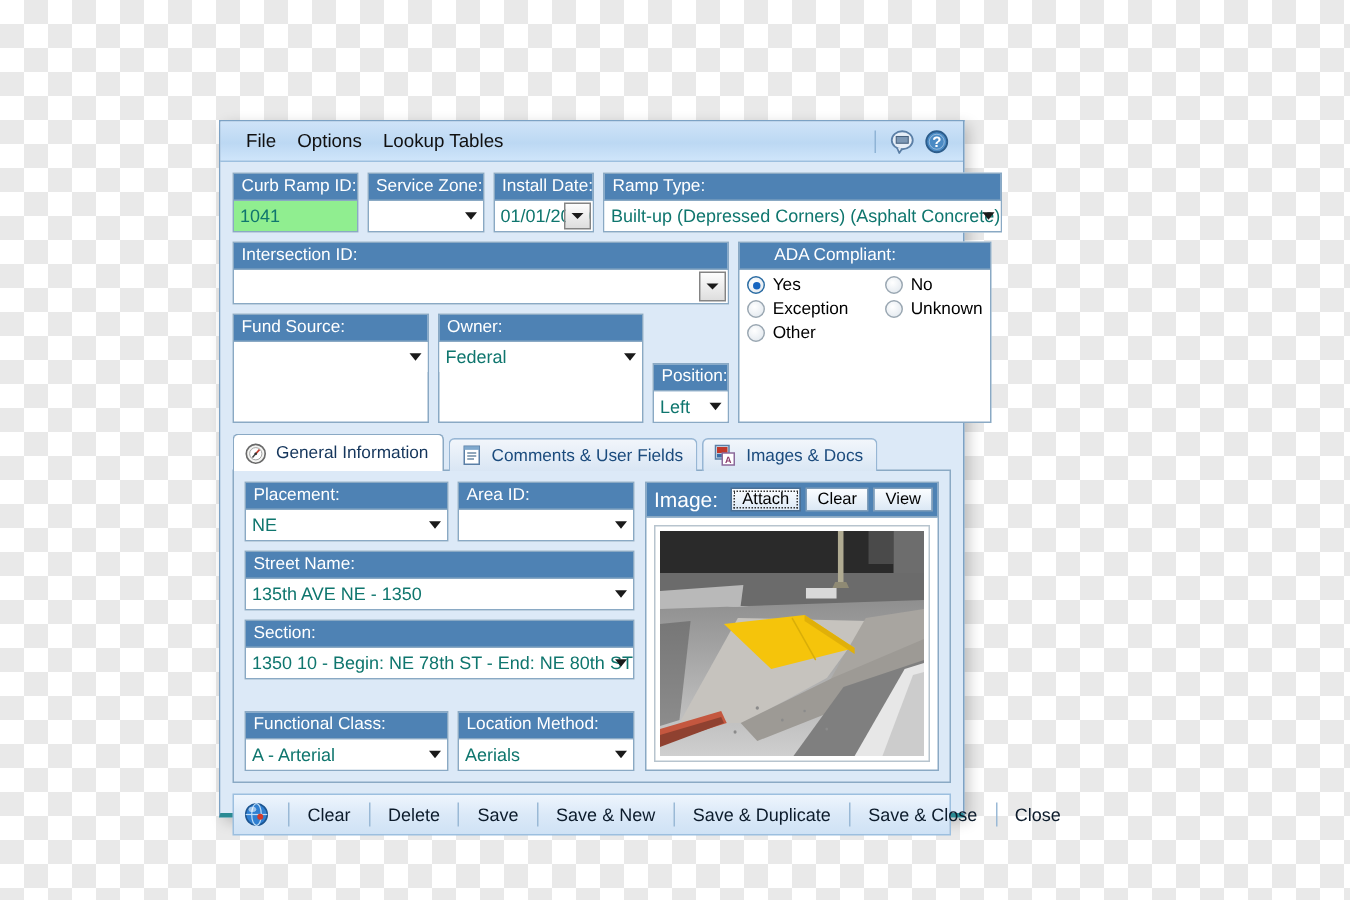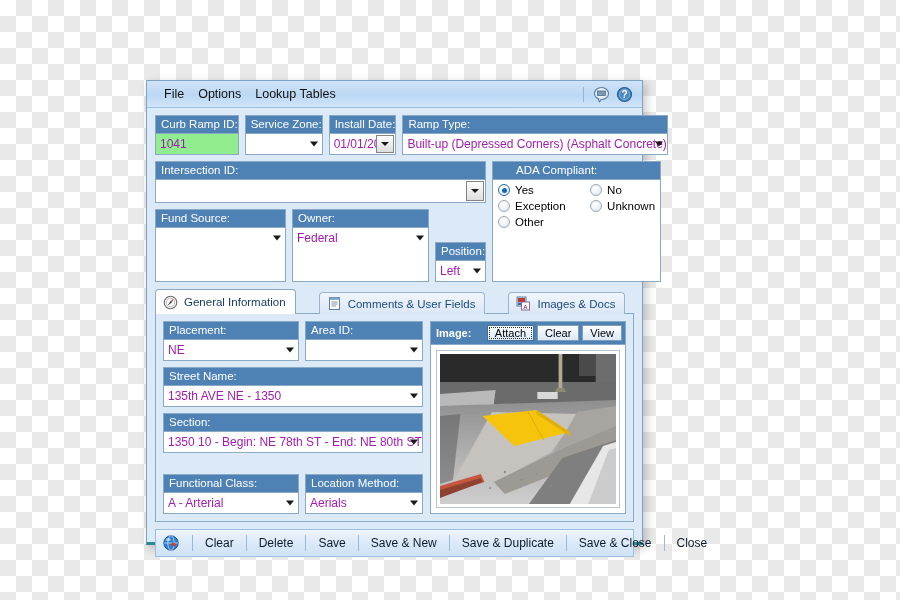--- a/index.html
+++ b/index.html
@@ -89,21 +89,21 @@
     border-bottom: 1px solid #8aa9c4;
     white-space: nowrap;
     overflow: hidden;
   }
   .field-val {
     height: 20px;
     display: flex;
     align-items: center;
     background: #ffffff;
     font-size: 12px;
-    color: #a21caf;
+    color: #0f766e;
     padding-left: 4px;
     position: relative;
     overflow: hidden;
     white-space: nowrap;
   }
   .field-val.green { background: #90ee90; }
 
   
   .combo-arrow {
     position: absolute;
@@ -207,21 +207,20 @@
   }
 
   
   #tabstrip {
     margin-top: 7px;
     display: flex;
     align-items: flex-end;
     height: 25px;
     position: relative;
     z-index: 2;
-    gap: 20px;
   }
   .tab {
     display: flex;
     align-items: center;
     height: 22px;
     padding: 0 9px 0 7px;
     font-size: 11.5px;
     color: #1b4b7d;
     background: linear-gradient(to bottom,#f2f6fb,#d9e6f4);
     border: 1px solid #97b6d4;
@@ -274,24 +273,23 @@
   #image-cap {
     background: #4e82b4;
     height: 22px;
     display: flex;
     align-items: center;
     padding: 0 3px 0 5px;
     border-bottom: 1px solid #8aa9c4;
   }
   #image-cap-label {
     color: #fff;
-    font-size: 11px;
+    font-size: 14px;
     flex: 1;
     white-space: nowrap;
-    font-weight: bold;
   }
   .img-btn {
     font-size: 11px;
     color: #000;
     background: linear-gradient(to bottom,#fbfdff,#dbe8f5);
     border: 1px solid #7f9db9;
     padding: 1px 7px;
     margin-left: 3px;
     cursor: default;
     white-space: nowrap;

